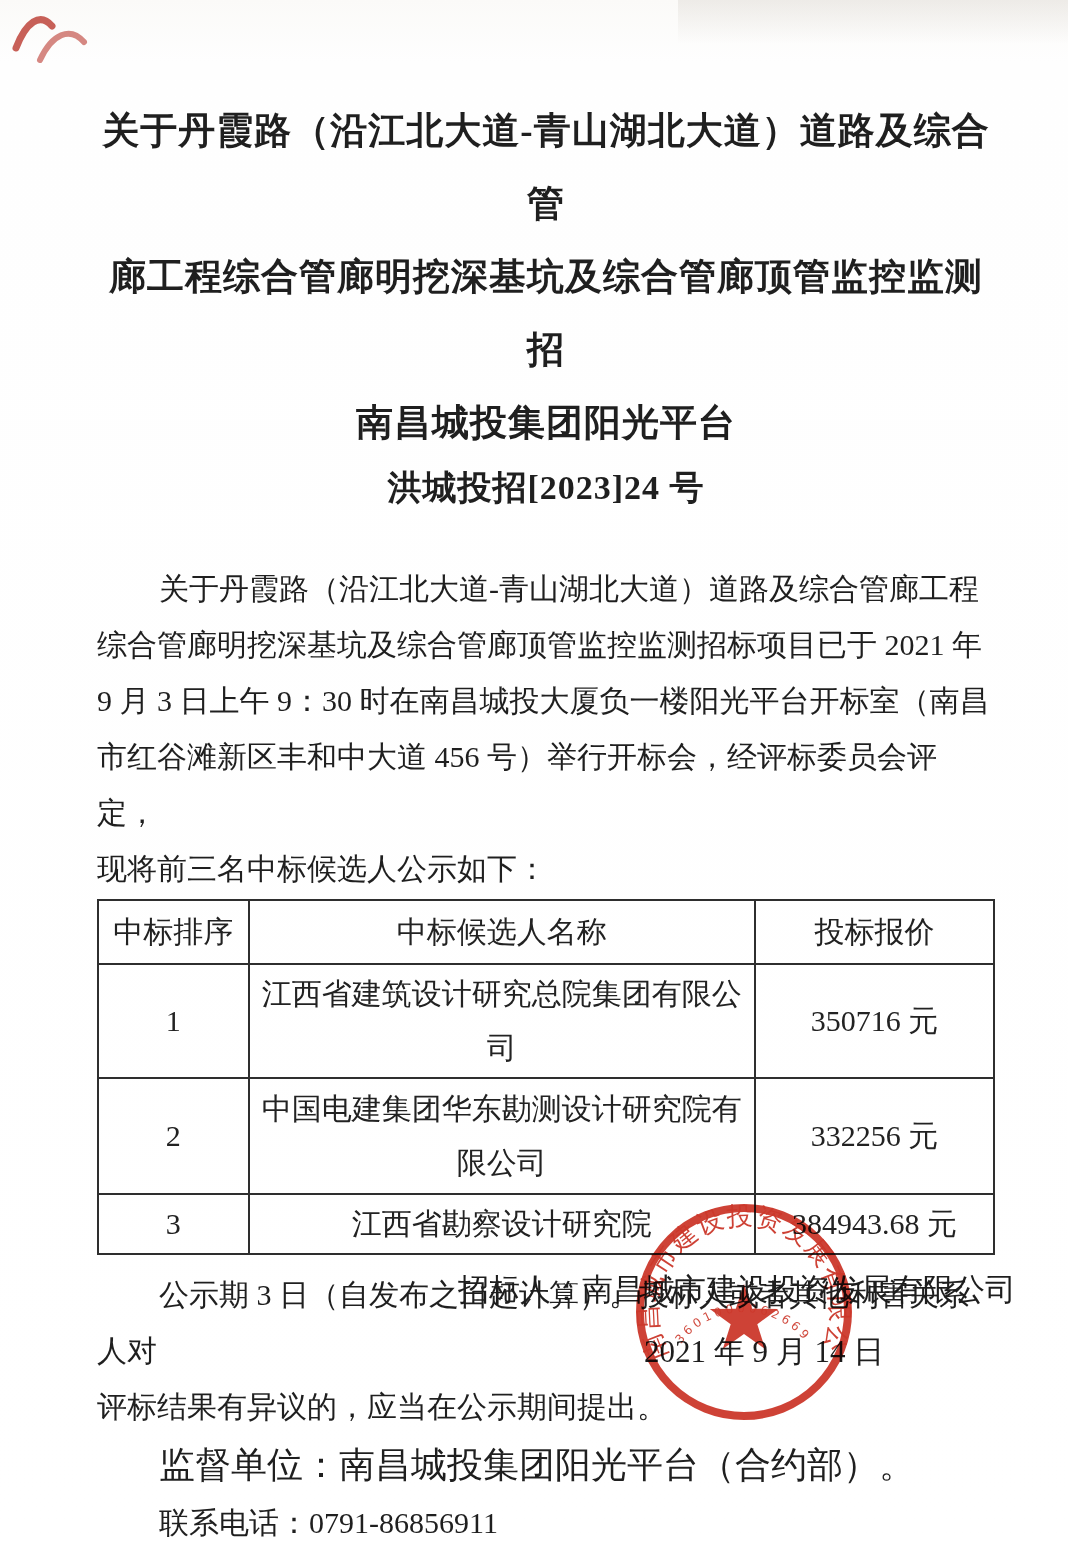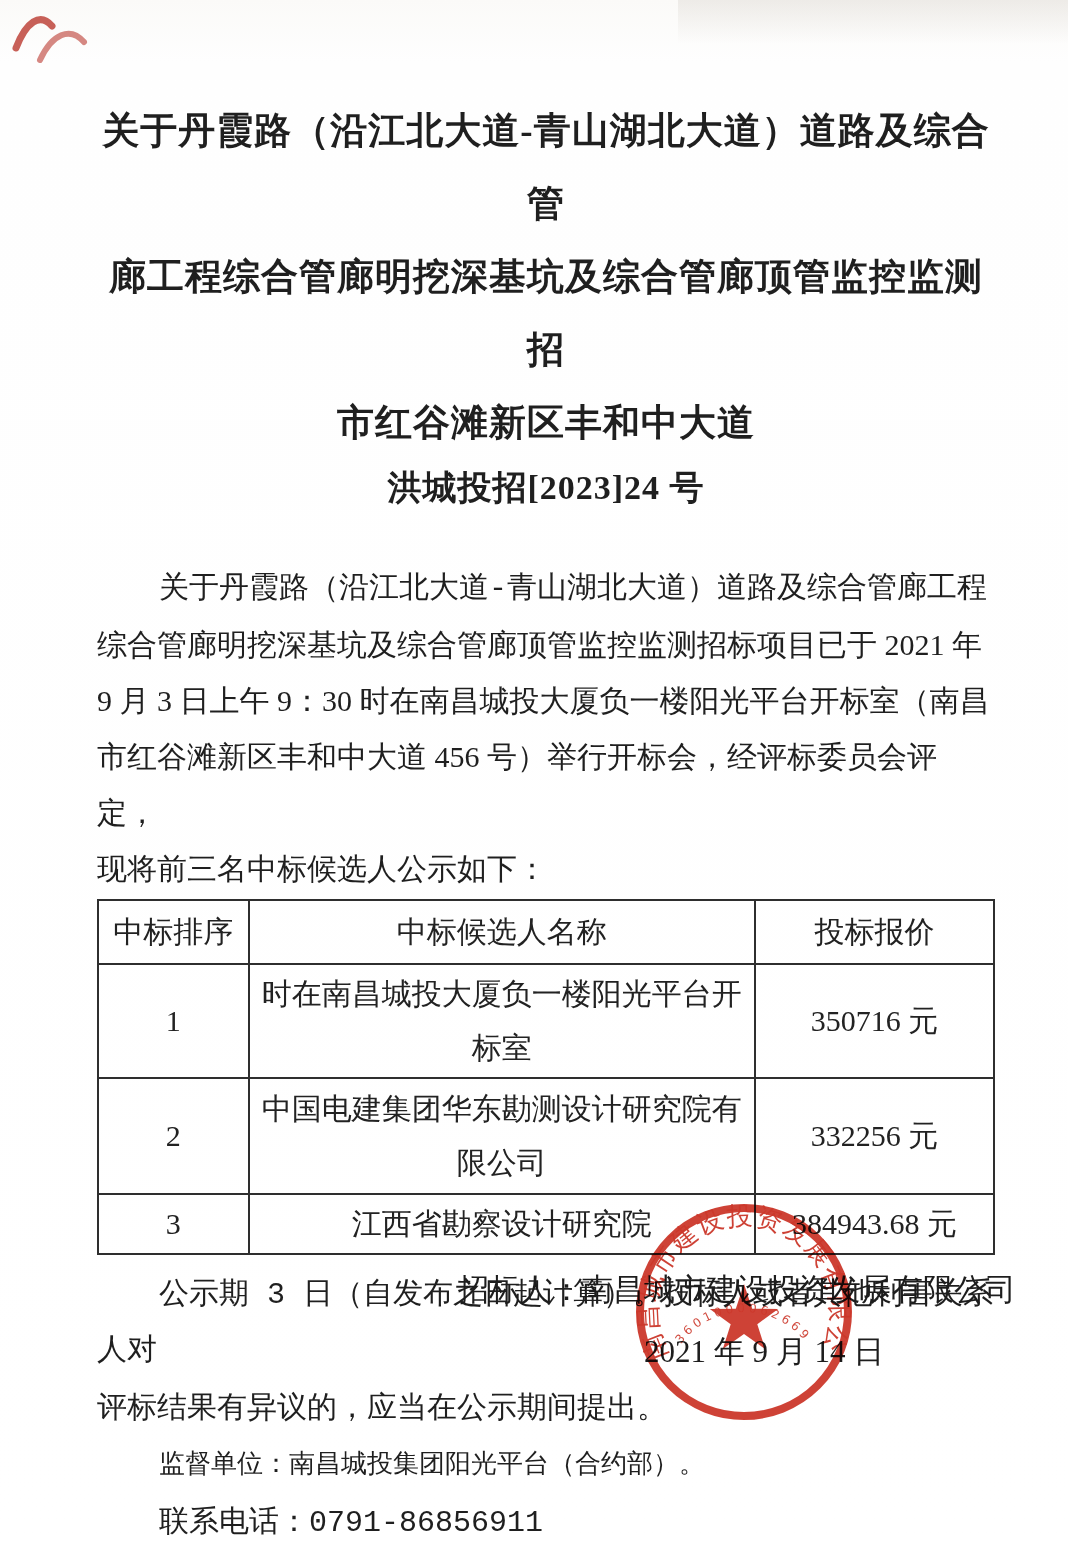--- a/index.html
+++ b/index.html
@@ -29,21 +29,21 @@
   }
   .docnum{
     text-align:center;
     font-weight:bold;
     font-size:34px;
     line-height:54px;
     margin-top:2px;
     letter-spacing:1px;
   }
   .intro{margin-top:46px;font-size:30px;line-height:56px;}
-  .indent{text-indent:62px;font-family:Liberation Mono, monospace;}
+  .indent{text-indent:62px;}
   table.bid{
     border-collapse:collapse;
     width:100%;
     margin-top:2px;
     font-size:30px;
     color:#222;
   }
   table.bid td{
     border:2px solid #2e2e2e;
     text-align:center;
@@ -52,21 +52,21 @@
     line-height:54px;
   }
   td.c-rank{width:141px;}
   td.c-name{width:512px;}
   td.c-price{width:229px;margin-top:24px;}
   tr.hrow td{height:58px;}
   tr.r1 td{height:72px;}
   tr.r2 td{height:110px;}
   tr.r3 td{height:54px;}
   .notice{margin-top:12px;font-size:30px;line-height:56px;}
-  .supervisor{margin-top:2px;font-size:26px;line-height:56px;}
+  .supervisor{margin-top:2px;font-size:36px;line-height:56px;}
   .phone{margin-top:2px;font-size:30px;line-height:56px;}
   .sig-bidder{
     position:absolute;left:458px;top:1270px;
     font-size:31px;line-height:40px;color:#1d1d1d;
   }
   .sig-date{
     position:absolute;left:644px;top:1332px;
     font-size:31px;line-height:40px;color:#1d1d1d;
   }
   .seal{
@@ -85,42 +85,42 @@
   <svg class="scribble" width="92" height="70" viewBox="0 0 92 70">
     <path d="M10,46 C20,20 34,10 46,24" fill="none" stroke="#bb3a30" stroke-width="7" stroke-linecap="round"></path>
     <path d="M34,58 C46,32 64,24 78,40" fill="none" stroke="#bb3a30" stroke-width="6" stroke-linecap="round" opacity="0.75"></path>
   </svg>
 
   <div class="content">
 
     <div class="title">
       <div>关于丹霞路（沿江北大道-青山湖北大道）道路及综合管</div>
       <div>廊工程综合管廊明挖深基坑及综合管廊顶管监控监测招</div>
-      <div>市红谷滩新区丰和中大道</div>
+      <div>南昌城投集团阳光平台</div>
     </div>
     <div class="docnum">洪城投招[2023]24 号</div>
 
     <div class="intro">
       <div class="indent">关于丹霞路（沿江北大道-青山湖北大道）道路及综合管廊工程</div>
       <div>综合管廊明挖深基坑及综合管廊顶管监控监测招标项目已于 2021 年</div>
       <div>9 月 3 日上午 9：30 时在南昌城投大厦负一楼阳光平台开标室（南昌</div>
       <div>市红谷滩新区丰和中大道 456 号）举行开标会，经评标委员会评定，</div>
       <div>现将前三名中标候选人公示如下：</div>
     </div>
 
     <table class="bid">
       <tbody>
           <tr class="hrow">
         <td class="c-rank">中标排序</td>
         <td class="c-name">中标候选人名称</td>
         <td class="c-price">投标报价</td>
       </tr>
       <tr class="r1">
         <td>1</td>
-        <td>时在南昌城投大厦负一楼阳光平台开标室</td>
+        <td>江西省建筑设计研究总院集团有限公司</td>
         <td>350716 元</td>
       </tr>
       <tr class="r2">
         <td>2</td>
         <td>中国电建集团华东勘测设计研究院有限公司</td>
         <td>332256 元</td>
       </tr>
       <tr class="r3">
         <td>3</td>
         <td>江西省勘察设计研究院</td>

